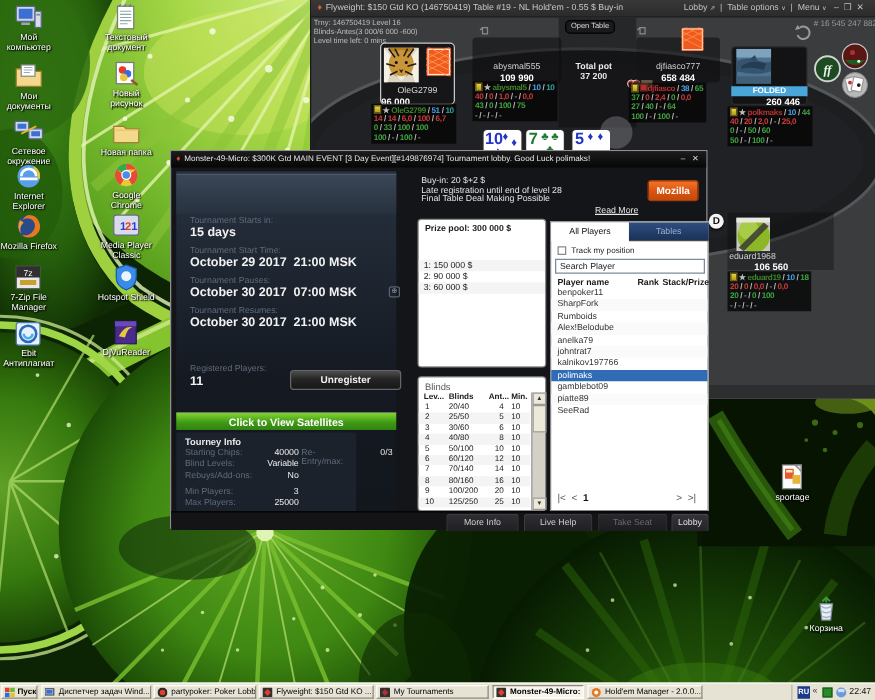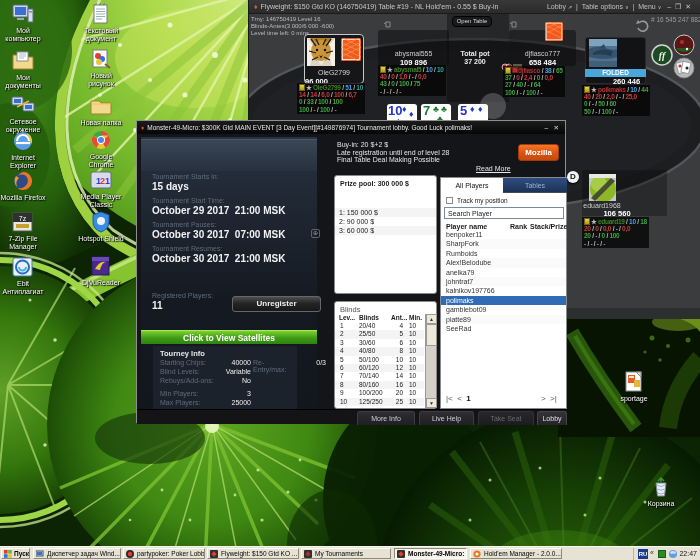--- a/index.html
+++ b/index.html
@@ -385,21 +385,21 @@
     </div>
     <div class="hud" style="left:48px;top:83px">
       <span class="noteic"></span><i>★ </i><span class="nick-g">OleG2799</span><i> / </i><span class="bl">51</span><i> / </i><span class="tl">10</span><br>
       <span class="rd">14 <i>/</i> 14 <i>/</i> 6,0 <i>/</i> 100 <i>/</i> 6,7</span><br>
       <span class="gn">0 <i>/</i> 33 <i>/</i> 100 <i>/</i> 100</span><br>
       <span class="gn">100 <i>/</i> <span class="gy">-</span> <i>/</i> 100 <i>/</i> <span class="gy">-</span></span>
     </div>
 
     <div class="abs" style="left:129px;top:30px;width:71px;height:36px;background:rgba(12,12,14,0.55);border-radius:3px"></div>
     <div class="pname" style="left:129px;top:50px;width:71px">abysmal555</div>
-    <div class="pstack" style="left:129px;top:58px;width:71px">109 896</div>
+    <div class="pstack" style="left:129px;top:58px;width:71px">109 990</div>
     <div class="hud" style="left:129px;top:65px">
       <span class="noteic"></span><i>★ </i><span class="nick-g">abysmal5</span><i> / </i><span class="bl">10</span><i> / </i><span class="tl">10</span><br>
       <span class="rd">40 <i>/</i> 0 <i>/</i> 1,0 <i>/</i> <span class="gy">-</span> <i>/</i> 0,0</span><br>
       <span class="gn">43 <i>/</i> 0 <i>/</i> 100 <i>/</i> 75</span><br>
       <span class="gn"><span class="gy">-</span> <i>/</i> <span class="gy">-</span> <i>/</i> <span class="gy">-</span> <i>/</i> <span class="gy">-</span></span>
     </div>
 
     <div class="abs" style="left:260px;top:30px;width:67px;height:36px;background:rgba(12,12,14,0.55);border-radius:3px"></div>
     <svg class="abs" style="left:296px;top:22px" width="18" height="19" viewBox="0 0 18 19">
       <rect width="18" height="19" rx="1.5" fill="#f05a1e"></rect>
@@ -485,21 +485,21 @@
       <div class="abs gval" style="left:11px;top:68px">October 29 2017&nbsp;&nbsp;21:00 MSK</div>
       <div class="abs glabel" style="left:11px;top:84px">Tournament Pauses:</div>
       <div class="abs gval" style="left:11px;top:92px">October 30 2017&nbsp;&nbsp;07:00 MSK</div>
       <div class="abs" style="left:170px;top:92px;width:9px;height:9px;border:1px solid #5a6470;border-radius:2px;color:#8a94a0;font-size:6px;line-height:7px;text-align:center">⊕</div>
       <div class="abs glabel" style="left:11px;top:108px">Tournament Resumes:</div>
       <div class="abs gval" style="left:11px;top:116px">October 30 2017&nbsp;&nbsp;21:00 MSK</div>
       <div class="abs glabel" style="left:11px;top:155px">Registered Players:</div>
       <div class="abs gval" style="left:11px;top:163px">11</div>
       <div class="abs" style="left:91px;top:159px;width:89px;height:16px;background:linear-gradient(#4e4e4e,#252525 45%,#181818);border:1px solid #666;border-radius:3px;color:#f0f0f0;font-weight:bold;font-size:8px;line-height:14px;text-align:center">Unregister</div>
       <div class="abs" style="left:0;top:193px;width:176px;height:14px;background:linear-gradient(#7cd22c,#3f9816 55%,#2f8410);border-top:1px solid #a8e868;color:#fff;font-weight:bold;font-size:8.5px;line-height:14px;text-align:center">Click to View Satellites</div>
-      <div class="abs" style="left:12px;top:209px;width:144px;height:63px;background:#1b222c">
+      <div class="abs" style="left:0;top:209px;width:144px;height:63px;background:#1b222c">
         <div class="abs" style="left:7px;top:3px;color:#e8e8e8;font-weight:bold;font-size:7.5px">Tourney Info</div>
         <div class="abs glabel" style="left:7px;top:13px">Starting Chips:</div>
           <div class="abs" style="left:60px;top:13px;width:38px;text-align:right;color:#eee;font-size:7px">40000</div>
         <div class="abs glabel" style="left:100px;top:13px">Re-Entry/max:</div>
           <div class="abs" style="left:140px;top:13px;width:33px;text-align:right;color:#eee;font-size:7px">0/3</div>
         <div class="abs glabel" style="left:7px;top:22px">Blind Levels:</div>
           <div class="abs" style="left:60px;top:22px;width:38px;text-align:right;color:#eee;font-size:7px">Variable</div>
         <div class="abs glabel" style="left:7px;top:31px">Rebuys/Add-ons:</div>
           <div class="abs" style="left:60px;top:31px;width:38px;text-align:right;color:#eee;font-size:7px">No</div>
         <div class="abs glabel" style="left:7px;top:44px">Min Players:</div>

